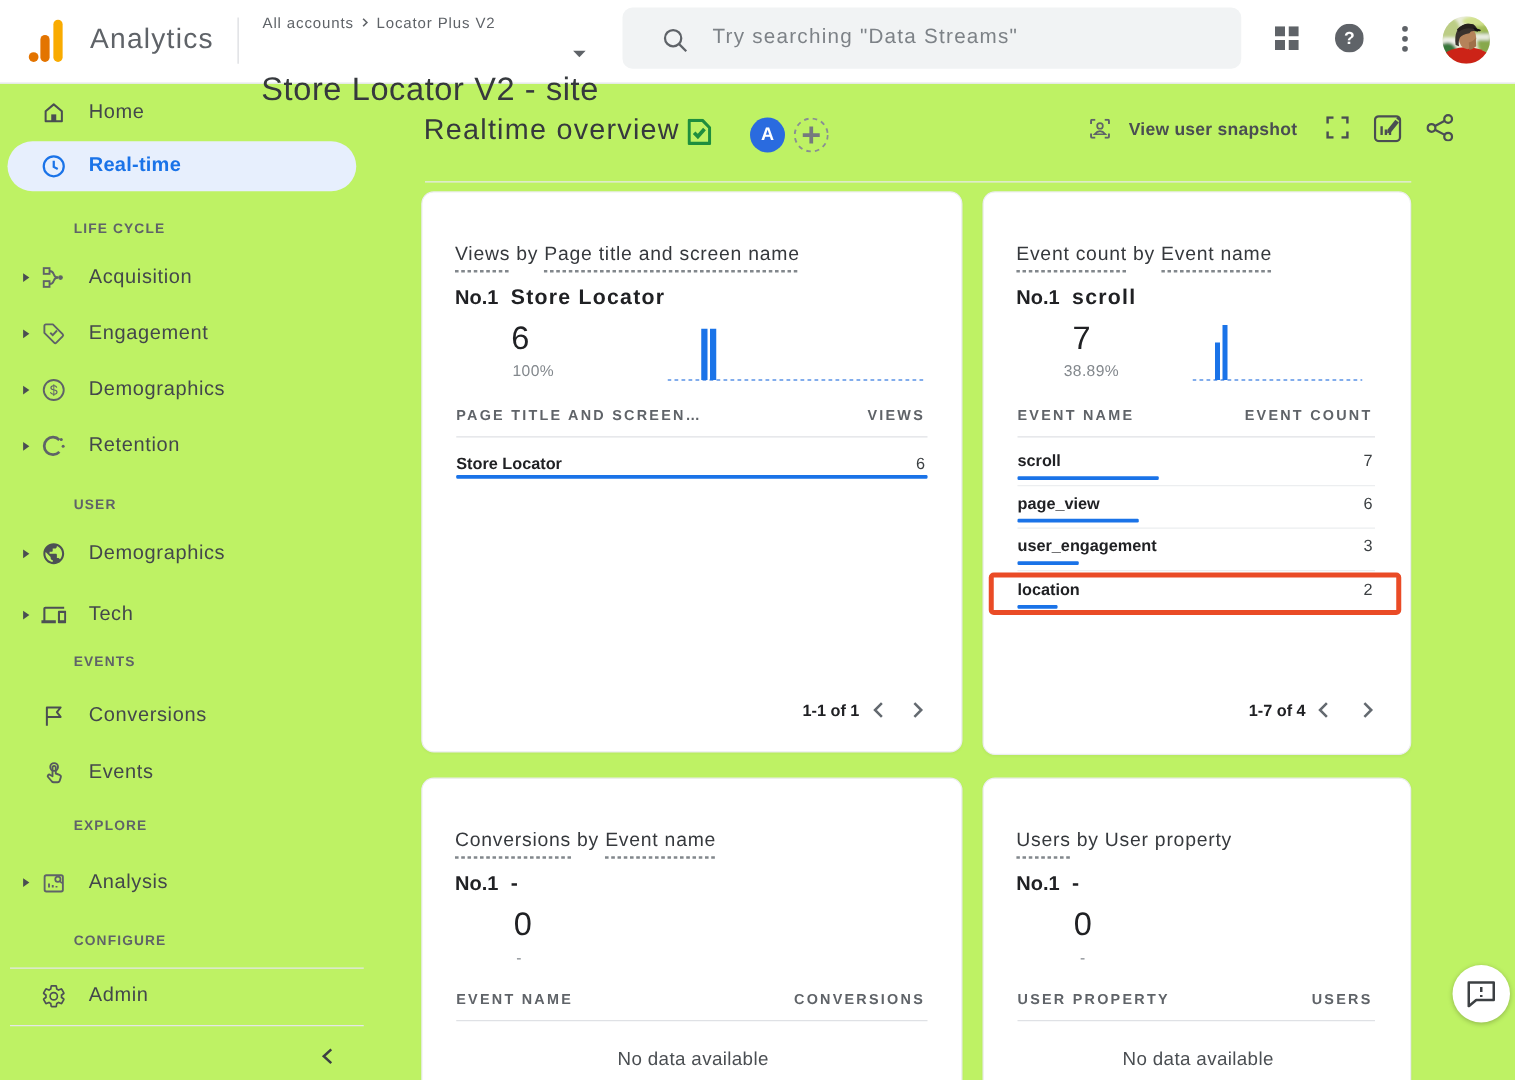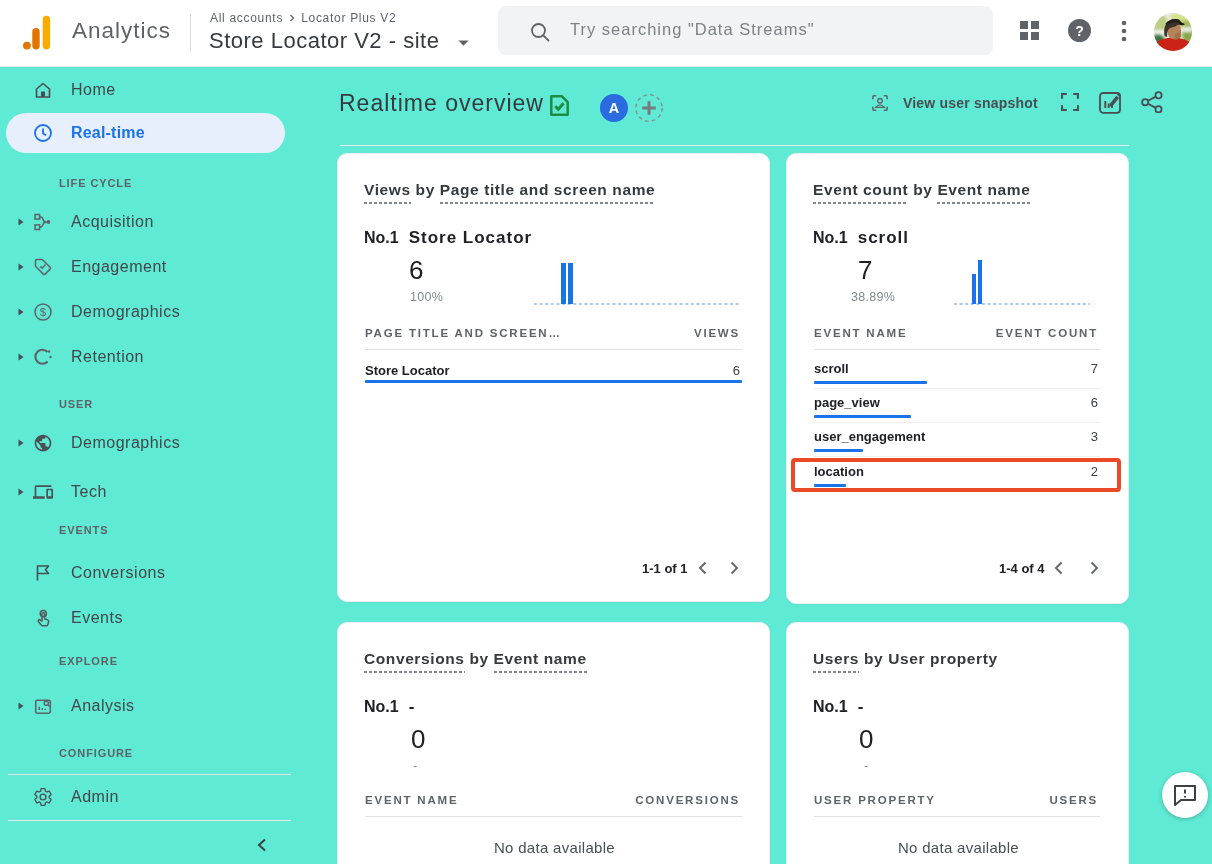--- a/index.html
+++ b/index.html
@@ -1,35 +1,35 @@
 <!DOCTYPE html>
 <html><head>
 <meta charset="utf-8">
 <style>
   * { margin:0; padding:0; box-sizing:border-box; -webkit-font-smoothing:antialiased; }
   html,body { width:1212px; height:864px; overflow:hidden; }
   body { font-family:"Liberation Sans", sans-serif; background:#fff; }
-  #page { position:relative; width:1212px; height:864px; background:#5eead4; }
+  #page { position:relative; width:1212px; height:864px; background:#bef264; }
   .abs { position:absolute; }
   
   #header { position:absolute; left:0; top:0; width:1212px; height:67px; background:#fff; border-bottom:1px solid #e4e6e8; z-index:5; }
   .crumb { font-size:12px; color:#5f6368; letter-spacing:.7px; }
-  .prop { font-size:22px; color:#36393d; letter-spacing:.5px; }
+  .prop { font-size:26px; color:#36393d; letter-spacing:.5px;margin-top:28px; }
   .search { position:absolute; left:498px; top:6px; width:495px; height:49px; background:#f1f3f4; border-radius:8px; }
   .search .ph { position:absolute; left:72px; top:14px; font-size:16.5px; letter-spacing:1px; color:#7d8287; }
   
   .navitem { position:absolute; left:0; width:300px; height:40px; }
   .navitem .txt { position:absolute; left:71px; top:50%; transform:translateY(-50%); font-size:16px; color:#43474b; letter-spacing:.5px; }
   .navitem .ic { position:absolute; left:33px; top:50%; transform:translateY(-50%); width:20px; height:20px; }
   .navitem .caret { position:absolute; left:17px; top:50%; transform:translateY(-50%); width:8px; height:8px; }
   .seclabel { position:absolute; left:32px; font-size:11px; font-weight:bold; color:#5f6368; letter-spacing:.9px; transform:translateY(-50%);padding-left:27px; }
   .pill { position:absolute; left:6px; top:113px; width:279px; height:40px; background:#e7effd; border-radius:20px; }
   
   .card { position:absolute; background:#fff; border:1px solid #ebedef; border-radius:10px; box-shadow:0 1px 2px rgba(0,0,0,.03); }
-  .ctitle { position:absolute; left:26px; top:27px; font-size:15.5px; color:#36393d; letter-spacing:.6px;font-weight:bold; }
+  .ctitle { position:absolute; left:26px; top:41px; font-size:15.5px; color:#36393d; letter-spacing:.6px; }
   .ctitle span { padding-bottom:6px; background-image:linear-gradient(to right, #82878c 58%, rgba(0,0,0,0) 42%); background-size:5px 1.8px; background-repeat:repeat-x; background-position:0 100%; }
   .no1 { position:absolute; left:26px; top:74px; font-size:16px; font-weight:bold; color:#202124; }
   .no1 .nm { margin-left:10px; font-size:17px; letter-spacing:1px; }
   .bignum { position:absolute; font-size:26px; color:#202124; }
   .pct { position:absolute; font-size:12.5px; color:#83888d; letter-spacing:.3px; }
   .thead { position:absolute; font-size:11.5px; font-weight:bold; color:#5f6368; letter-spacing:1.8px; }
   .rowtxt { font-size:13px; font-weight:bold; color:#202124; }
   .rownum { font-size:13px; color:#3c4043; }
   .pag { position:absolute; font-size:13px; font-weight:bold; color:#202124; }
   .nodata { position:absolute; font-size:15px; color:#4a4e52; letter-spacing:.3px; }
@@ -315,21 +315,21 @@
     <div class="rowsep" style="left:27px; top:268px; width:286px;"></div>
     <div class="abs rowtxt" style="left:27px; top:275px;">user_engagement</div>
     <div class="abs rownum" style="right:30px; top:275px;">3</div>
     <div class="bluebar" style="left:27px; top:295px; width:49px;"></div>
     <div class="rowsep" style="left:27px; top:302px; width:286px;"></div>
     <div class="abs rowtxt" style="left:27px; top:310px;">location</div>
     <div class="abs rownum" style="right:30px; top:310px;">2</div>
     <div class="bluebar" style="left:27px; top:330px; width:32px;"></div>
     <div class="rowsep" style="left:27px; top:337px; width:286px;"></div>
     <div class="abs" style="left:4px; top:304px; width:330px; height:34px; border:4px solid #ea4b26; border-radius:4px;"></div>
-    <div class="pag" style="left:212px; top:407px;">1-4 of 4</div>
+    <div class="pag" style="left:212px; top:407px;">1-7 of 4</div>
     <svg class="abs" style="left:267px; top:407px;" width="9" height="14" viewBox="0 0 9 14">
         <path d="M7.5 1.5 L2 7 L7.5 12.5" stroke="#646a70" stroke-width="2" fill="none"></path>
       </svg>
     <svg class="abs" style="left:303px; top:407px;" width="9" height="14" viewBox="0 0 9 14">
         <path d="M1.5 1.5 L7 7 L1.5 12.5" stroke="#646a70" stroke-width="2" fill="none"></path>
       </svg>
   </div>
 
   <div class="card" style="left:337px; top:622px; width:433px; height:280px;">
     <div class="ctitle"><span>Conversions</span> by <span>Event name</span></div>

